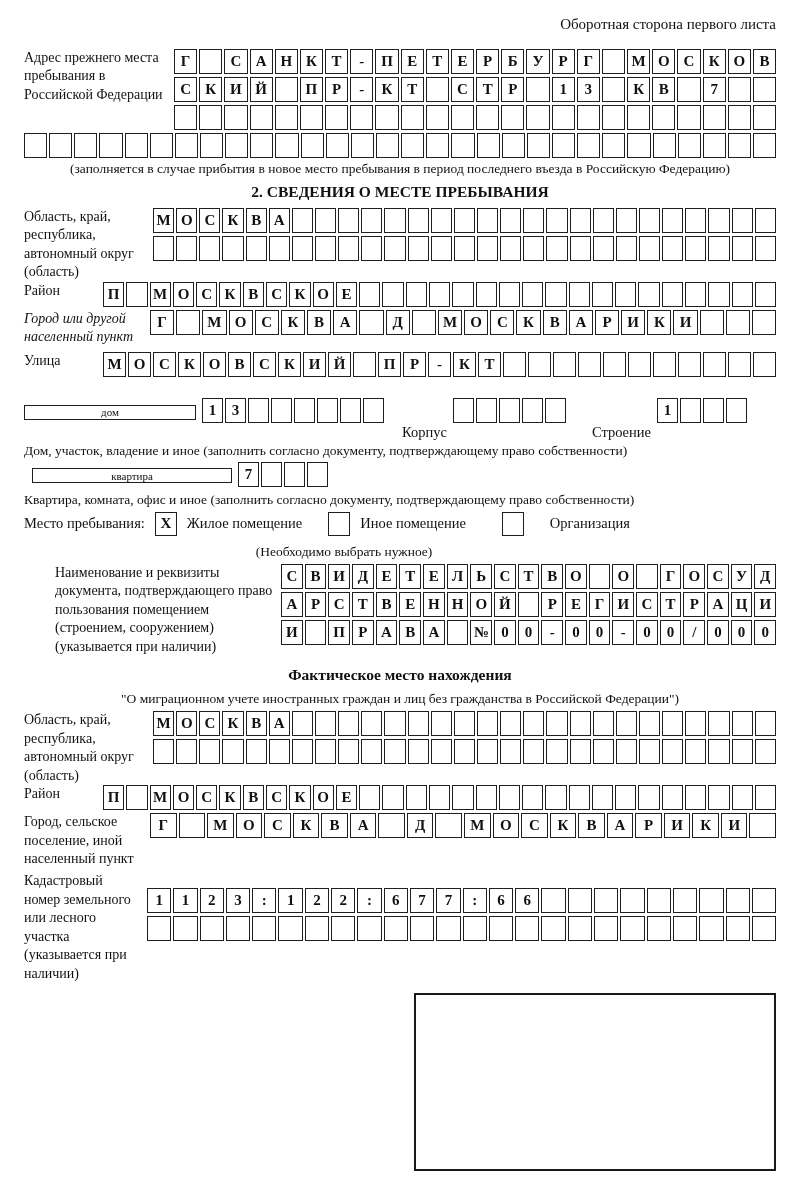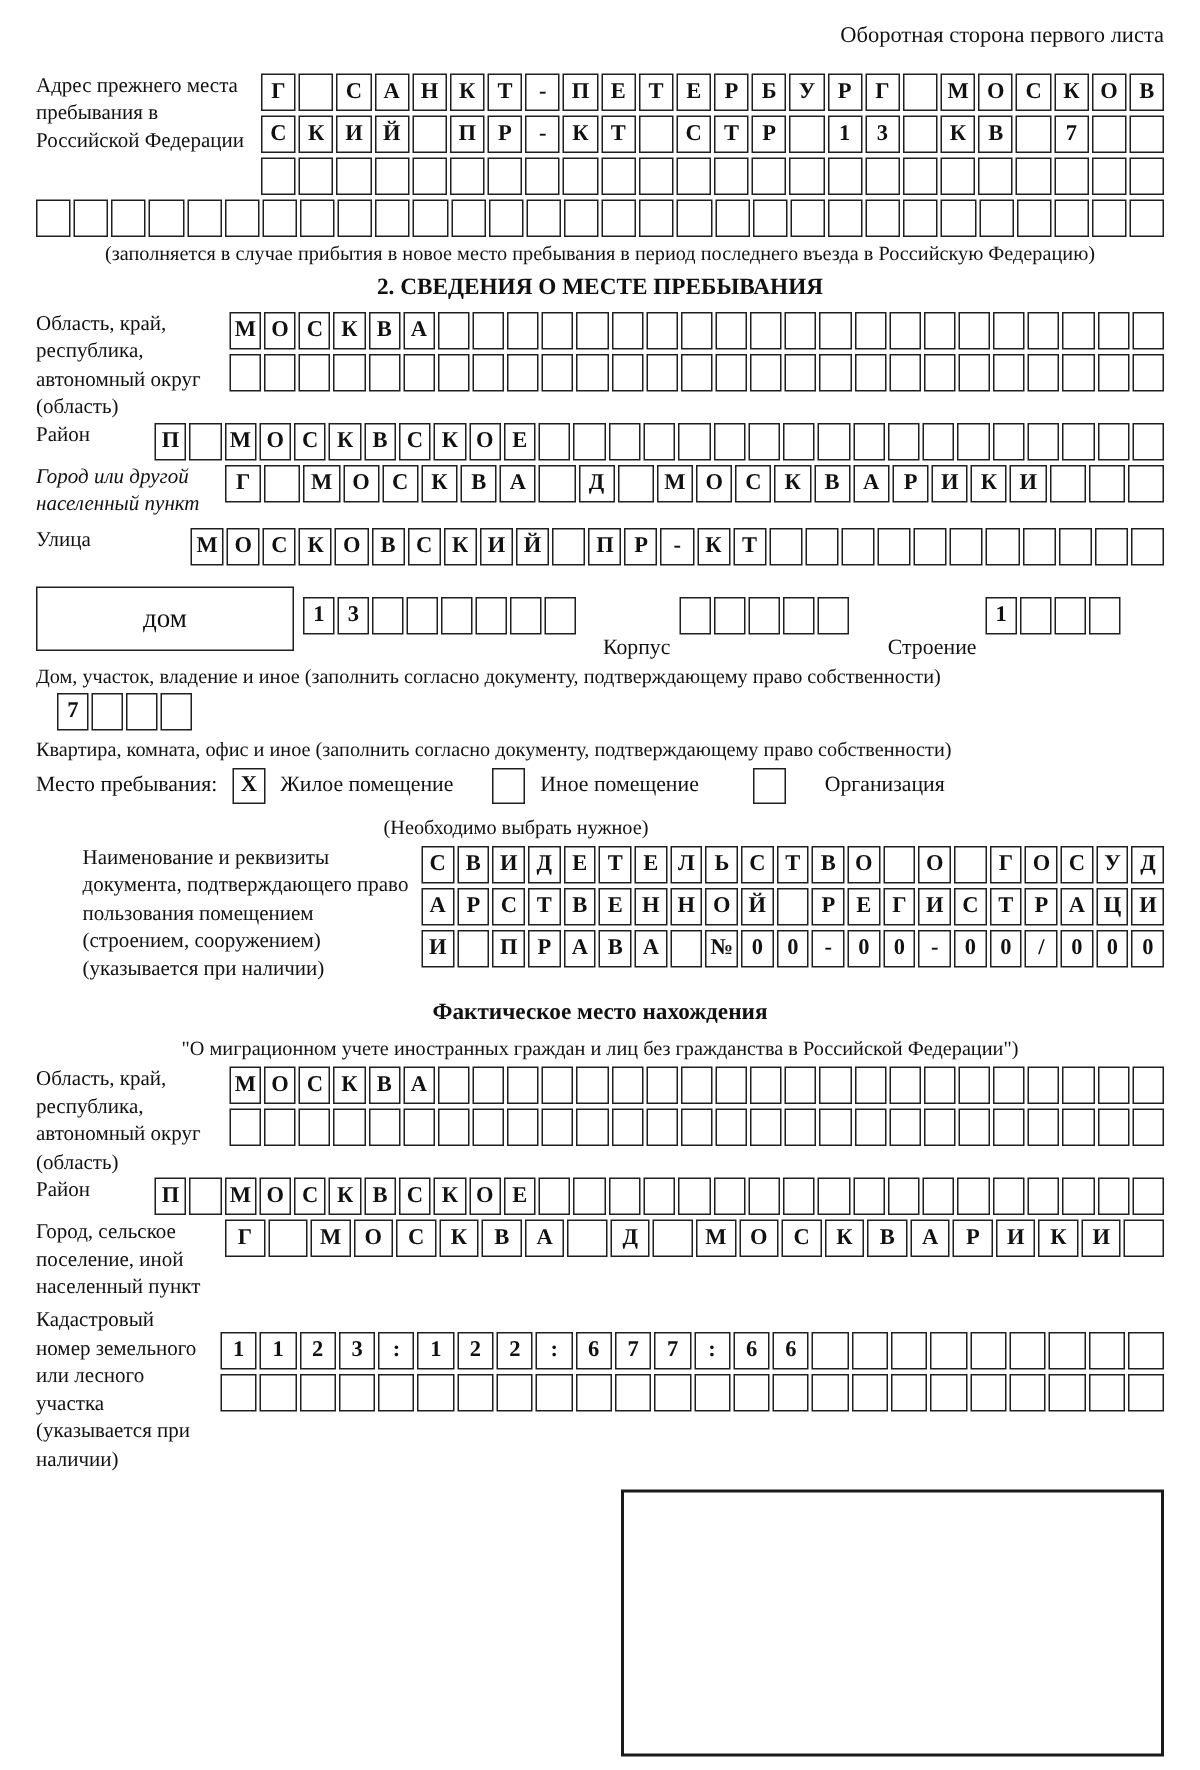--- a/index.html
+++ b/index.html
@@ -17,22 +17,22 @@
   .cells.no-flex{flex:none;}
   .cell{
     flex:1;height:25px;border:1.6px solid #1f1f1f;background:#fff;
     display:flex;align-items:center;justify-content:center;
     font-size:15px;font-weight:600;min-width:0;box-sizing:border-box;
   }
   .cell.fixed{flex:none;width:21px;}
   .note-c{font-size:13.5px;text-align:center;margin:1px 0 4px;}
   .note-l{font-size:13.5px;margin:0 0 3px;}
   .sec-title{font-weight:bold;text-align:center;font-size:15.5px;margin:6px 0 7px;}
-  .longbox{flex:none;border:1.6px solid #1f1f1f;height:43px;box-sizing:border-box;
-    display:flex;align-items:center;justify-content:center;font-size:18px;background:#fff;}
+  .longbox{flex:none;border:1.6px solid #1f1f1f;height:15px;box-sizing:border-box;
+    display:flex;align-items:center;justify-content:center;font-size:11px;background:#fff;}
   .inline-lab{font-size:14.5px;align-self:center;white-space:nowrap;margin-top:40px;}
   .chkrow{display:flex;align-items:center;font-size:14.5px;margin:4px 0 8px;}
   .chkbox{flex:none;width:22px;height:24px;border:1.6px solid #1f1f1f;display:flex;
     align-items:center;justify-content:center;font-size:15px;font-weight:600;box-sizing:border-box;}
   .stamp-wrap{width:362px;margin-left:auto;margin-right:0;margin-top:10px;}
   .stamp-box{width:362px;height:178px;border:2px solid #1a1a1a;box-sizing:border-box;background:#fff;}
   .stamp-cap{font-size:14px;text-align:center;line-height:1.38;margin-top:6px;}
   .mb2{margin-bottom:2px;}
   .gap6{width:6px;flex:none;} .gap10{width:10px;flex:none;} .gap18{width:18px;flex:none;} .gap26{width:26px;flex:none;}
 </style>
@@ -284,21 +284,21 @@
         <span class="cell">Р</span>
         <span class="cell">И</span>
         <span class="cell">К</span>
         <span class="cell">И</span>
         <span class="cell"></span>
         <span class="cell"></span>
         <span class="cell"></span>
       </div>
   </div>
 
-  <div class="frow" style="margin-top:5px;gap:24px;">
+  <div class="frow" style="margin-top:5px;">
     <div class="flabel" style="width:79px;">Улица</div>
     <div class="cells">
         <span class="cell">М</span>
         <span class="cell">О</span>
         <span class="cell">С</span>
         <span class="cell">К</span>
         <span class="cell">О</span>
         <span class="cell">В</span>
         <span class="cell">С</span>
         <span class="cell">К</span>
@@ -354,20 +354,21 @@
         <span class="cell fixed">1</span>
         <span class="cell fixed"></span>
         <span class="cell fixed"></span>
         <span class="cell fixed"></span>
       </div>
   </div>
   <div class="note-l">Дом, участок, владение и иное (заполнить согласно документу, подтверждающему право собственности)</div>
 
   <div class="frow mb2" style="margin-top:2px;align-items:center;">
     <span style="flex:none;width:8px;"></span>
+    <div class="longbox" style="width:200px;">квартира</div>
     <span class="gap6"></span>
     <div class="cells no-flex">
         <span class="cell fixed">7</span>
         <span class="cell fixed"></span>
         <span class="cell fixed"></span>
         <span class="cell fixed"></span>
       </div>
   </div>
   <div class="note-l">Квартира, комната, офис и иное (заполнить согласно документу, подтверждающему право собственности)</div>
 

